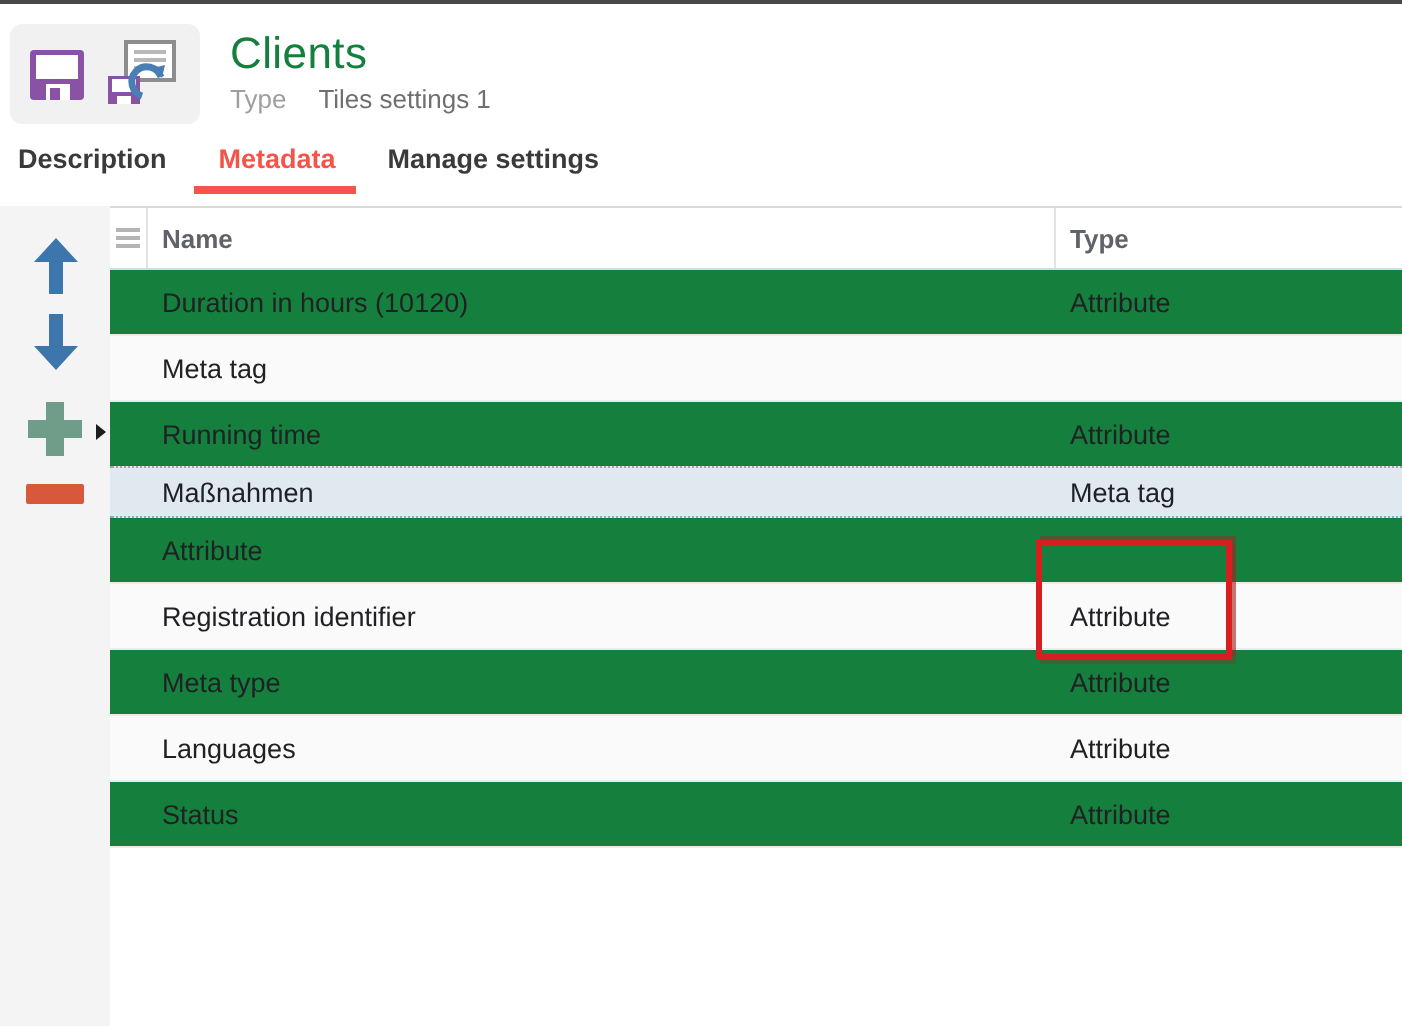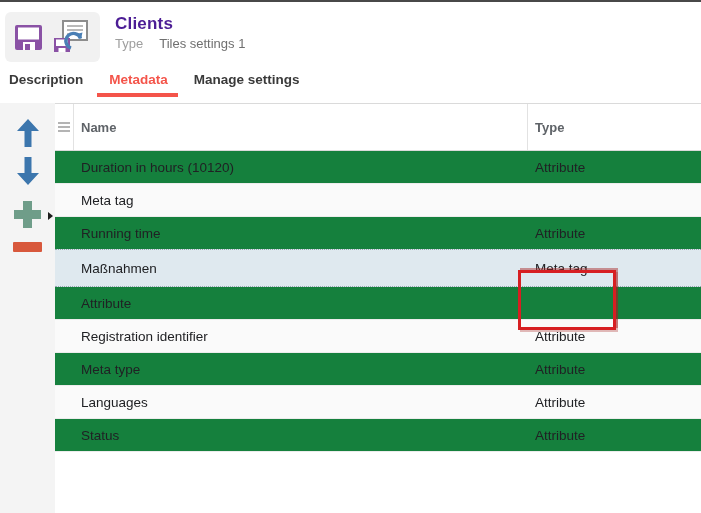--- a/index.html
+++ b/index.html
@@ -14,21 +14,21 @@
 
   
   .header { display:flex; align-items:flex-start; padding:8px 0 0 5px; height:60px; }
   .icon-panel {
     background:#f1f1f1; border-radius:6px;
     width:95px; height:50px; margin-top:2px;
     display:flex; align-items:center; justify-content:center; gap:10px;
   }
   .icon-btn { display:flex; align-items:center; justify-content:center; cursor:pointer; }
   .title-block { margin-left:15px; padding-top:4px; }
-  .page-title { font-size:17px; font-weight:700; color:#4c1d95; letter-spacing:0.2px; }
+  .page-title { font-size:22px; font-weight:400; color:#15803d; letter-spacing:0.2px; }
   .sub-links { display:flex; gap:16px; margin-top:2px; }
   .sub-link-muted { font-size:13px; color:#9e9e9e; }
   .sub-link { font-size:13px; color:#6f6f6f; }
 
   
   .tabbar { display:flex; column-gap:26px; padding:0 0 0 9px; height:35px; align-items:stretch; }
   .tab {
     position:relative; font-size:13.5px; font-weight:700; color:#3a3a3a;
     display:flex; align-items:center; cursor:pointer; white-space:nowrap;
   }
@@ -57,21 +57,21 @@
     border-top:4px solid transparent;
     border-bottom:4px solid transparent;
   }
   .tool-remove { margin-top:14px; }
   .minus-bar { width:29px; height:10px; background:#d8583c; border-radius:1px; }
 
   
   .table { flex:1; display:flex; flex-direction:column; }
   .thead {
     display:grid; grid-template-columns:19px 454px 1fr;
-    height:48px; border-top:1px solid #dadada; border-bottom:1px solid #dadada;
+    height:32px; border-top:1px solid #dadada; border-bottom:1px solid #dadada;
     align-items:center; background:#ffffff;
   }
   .th { font-size:13px; font-weight:700; color:#5f6368; }
   .th-icon-cell { height:100%; display:flex; align-items:center; justify-content:center; border-right:1px solid #e2e2e2; }
   .th-name { padding-left:7px; height:100%; display:flex; align-items:center; border-right:1px solid #e2e2e2; }
   .th-type { padding-left:7px; }
   .hamburger { display:flex; flex-direction:column; gap:2px; }
   .hamburger span { width:12px; height:2px; background:#b4b4b4; }
 
   .tbody { display:flex; flex-direction:column; }
@@ -81,21 +81,21 @@
     border-bottom:1px solid #ececec;
     background:#15803d; cursor:pointer;
   }
   .row:nth-child(even) { background:#fafafa; }
   .row .name-cell { padding-left:7px; font-size:13.5px; color:#202124; overflow:hidden; white-space:nowrap; }
   .row .type-cell { padding-left:7px; font-size:13.5px; color:#202124; }
   .row.selected {
     background:#dfe9ef;
     border-top:1px dotted #97a6b2;
     border-bottom:1px dotted #97a6b2;
-    height:38px; margin-top:-1px;
+    height:26px; margin-top:-1px;
   }
 
   
   .annotation-box {
     position:absolute; left:518px; top:167px; width:98px; height:60px;
     border:3px solid #d71f22;
     box-shadow:2px -2px 0 rgba(166,32,30,0.45), 2px 2px 0 rgba(166,32,30,0.30);
     pointer-events:none;
   }
 </style>

